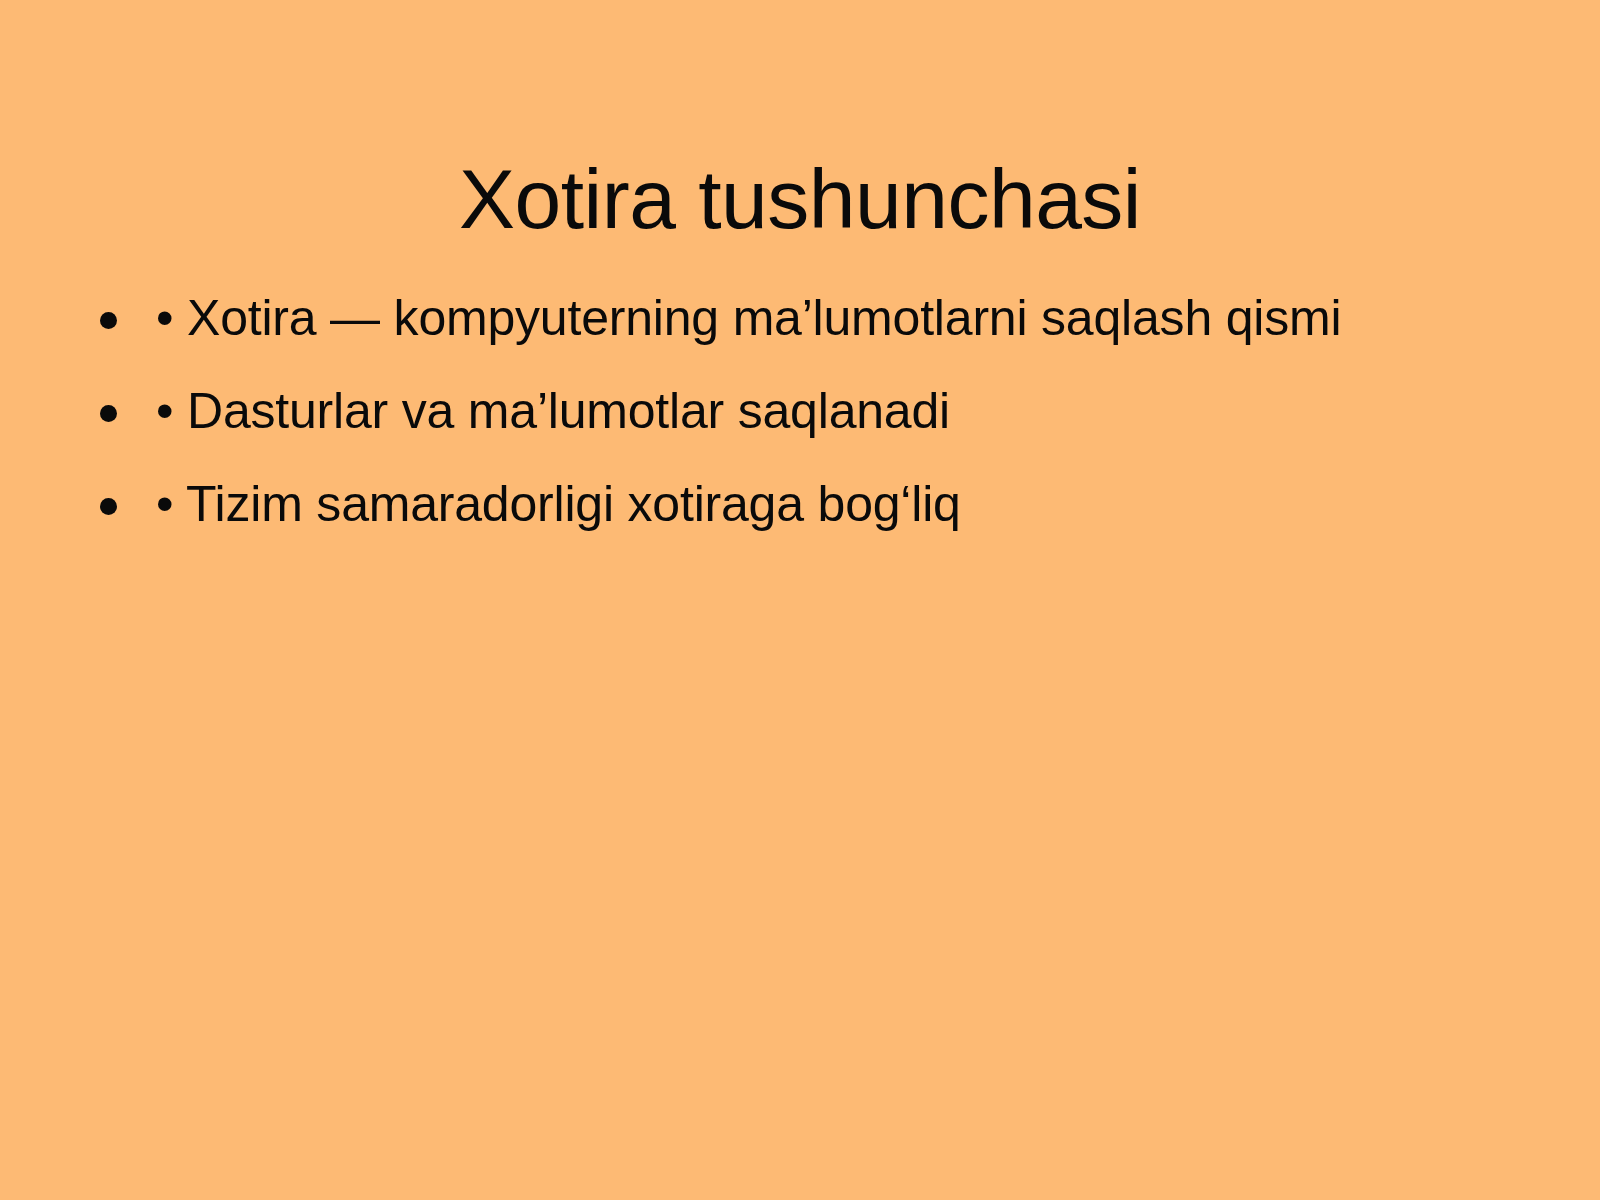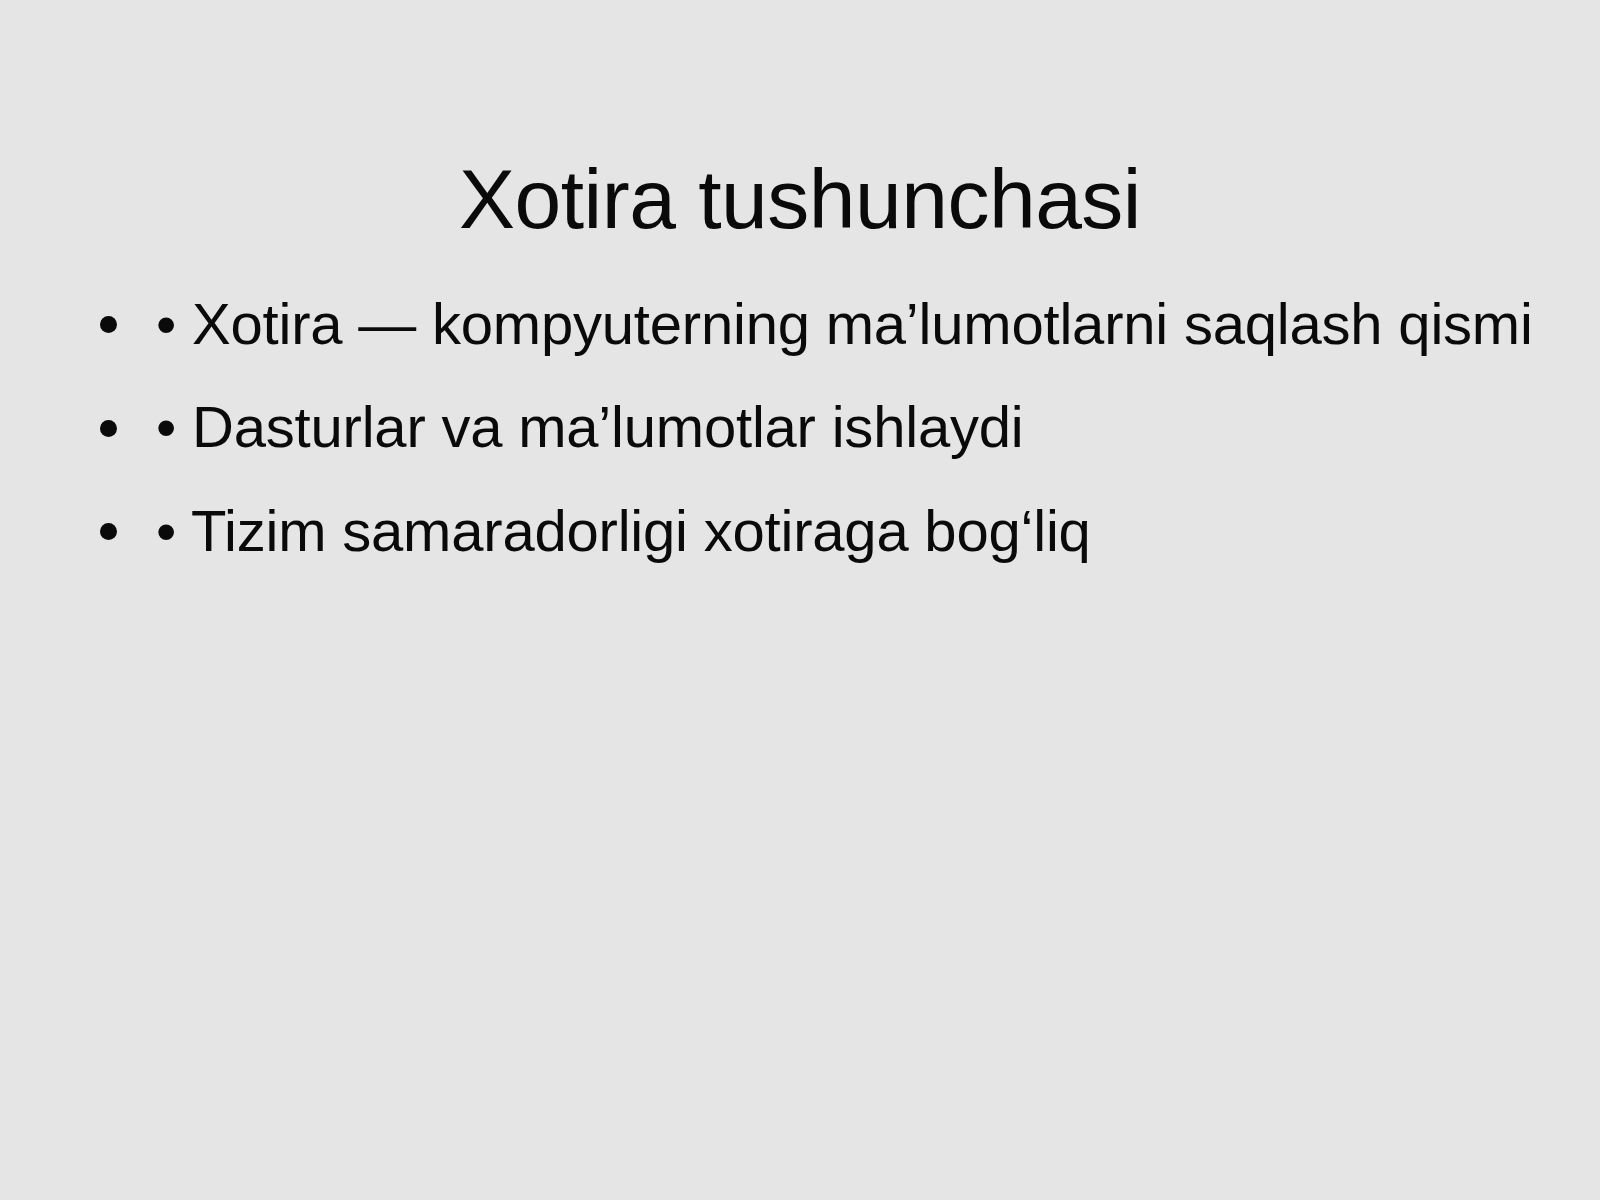--- a/index.html
+++ b/index.html
@@ -11,21 +11,21 @@
 
   body {
     font-family: "Liberation Sans", sans-serif;
     -webkit-font-smoothing: antialiased;
   }
 
   .slide {
     position: relative;
     width: 1600px;
     height: 1200px;
-    background: #e5e5e5;
+    background: #fdba74;
     overflow: hidden;
     box-sizing: border-box;
   }
 
   
   .slide-title {
     position: absolute;
     left: 0;
     right: 0;
     top: 96px;
@@ -49,21 +49,21 @@
   .bullet-list {
     list-style: none;
     margin: 0;
     padding: 0;
   }
 
   .bullet-item {
     position: relative;
     padding-left: 78px;
     margin: 0 0 28px 0;
-    font-size: 58px;
+    font-size: 50px;
     line-height: 1.30;
     color: #0a0a0a;
     font-weight: 400;
     letter-spacing: -0.2px;
   }
 
   .bullet-item:last-child {
     margin-bottom: 7px;
   }
 
@@ -92,21 +92,21 @@
   <div class="slide-body">
     <ul class="bullet-list">
 
       <li class="bullet-item">
         <span class="bullet-marker"></span>
         <span class="bullet-text">• Xotira — kompyuterning ma’lumotlarni saqlash qismi</span>
       </li>
 
       <li class="bullet-item">
         <span class="bullet-marker"></span>
-        <span class="bullet-text">• Dasturlar va ma’lumotlar ishlaydi</span>
+        <span class="bullet-text">• Dasturlar va ma’lumotlar saqlanadi</span>
       </li>
 
 
       <li class="bullet-item">
         <span class="bullet-marker"></span>
         <span class="bullet-text">• Tizim samaradorligi xotiraga bog‘liq</span>
       </li>
 
     </ul>
   </div>

